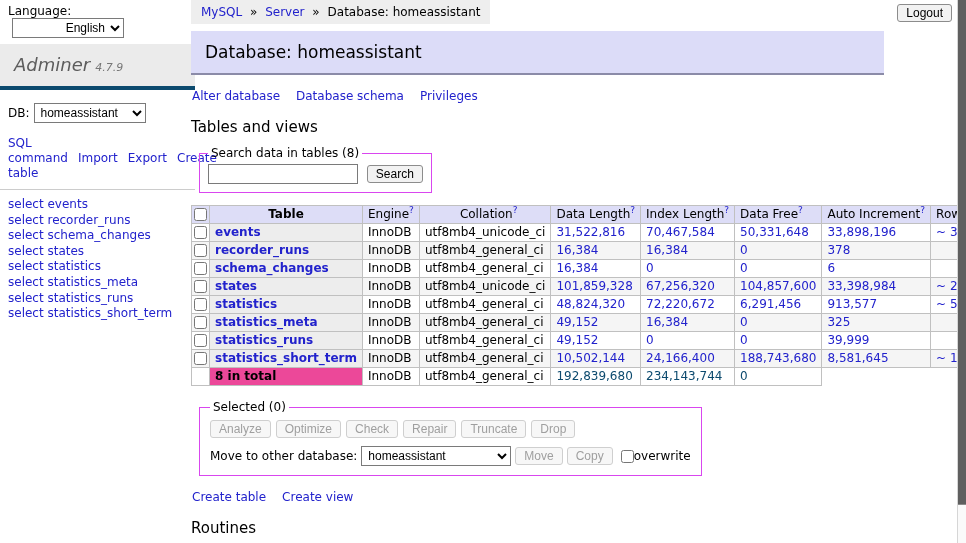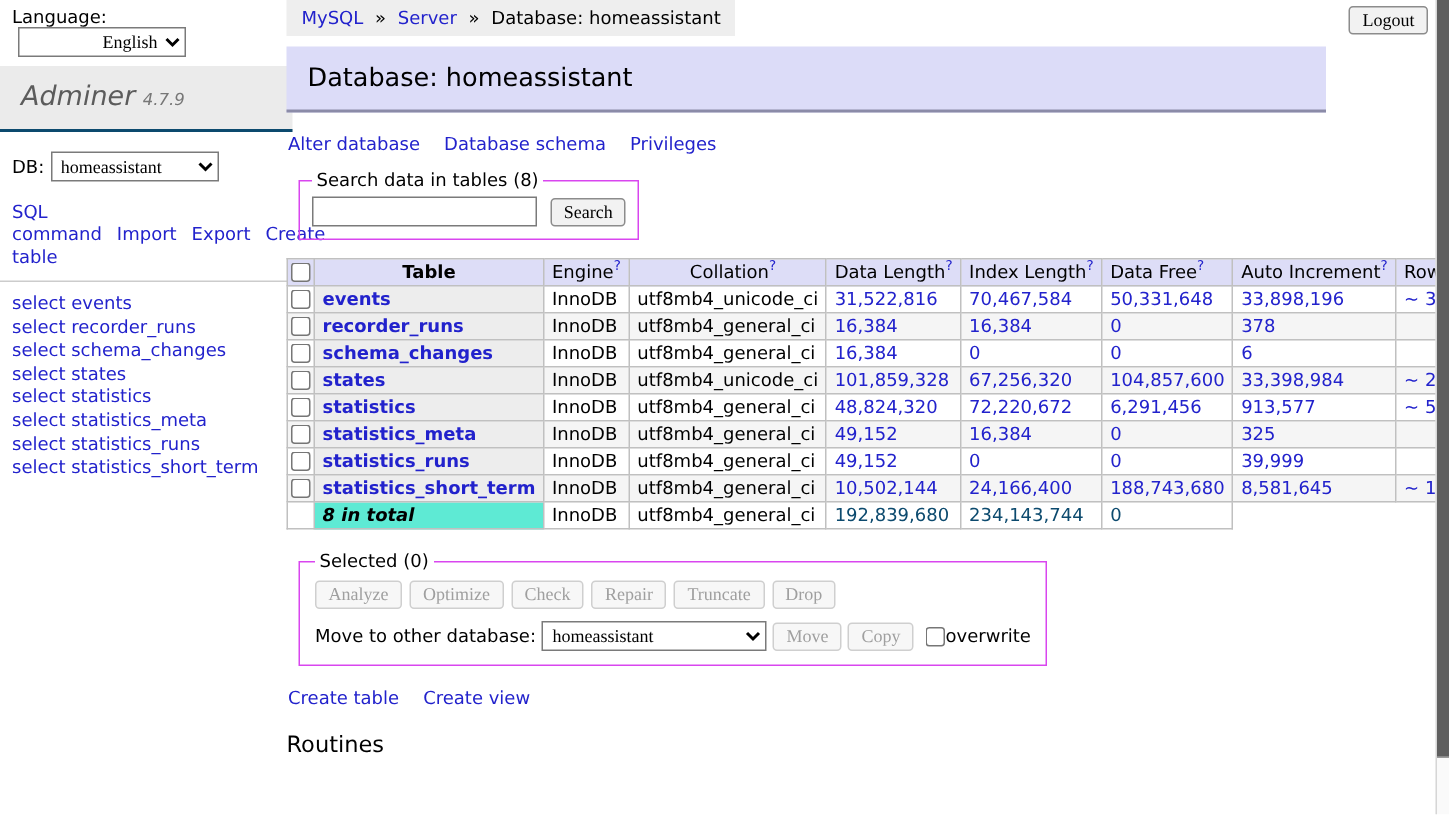--- a/index.html
+++ b/index.html
@@ -2,37 +2,37 @@
 <html><head>
 <meta charset="utf-8">
 <style>
   * { box-sizing: border-box; }
   html,body { margin:0; padding:0; }
   body {
     width:966px; height:543px; overflow:hidden; position:relative;
     font-family:"DejaVu Sans","Liberation Sans",sans-serif; font-size:12px; color:#000; background:#fff;
   }
   a { color:#2222cc; text-decoration:none; cursor:pointer; }
-  button, input, select { font-family:Liberation Serif, serif; font-size:12px; }
+  button, input, select { font-family:Liberation Sans, sans-serif; font-size:12px; }
   button {
     background:#f2f2f2; border:1px solid #8c8c8c; border-radius:3px;
     padding:1px 8px; color:#000;
   }
   button:disabled, .btn-disabled {
     color:#9f9f9f; border-color:#cfcfcf; background:#f7f7f7;
   }
   input[type=text], select { border:1px solid #7a7a7a; background:#fff; padding:1px 2px; height:20px; }
 
   
   #sidebar { position:absolute; left:0; top:0; width:195px; }
   .lang-row { padding:4px 8px 3px 8px; }
   .lang-row select { width:112px; margin-left:4px;text-align:right; }
   #app-header {
     margin-top:3px; background:#ebebeb; color:#5c5c5c; padding:10px 14px 11px 14px;
-    border-bottom:2px solid #0c4a6e; font-style:italic;
+    border-bottom:4px solid #0c4a6e; font-style:italic;
   }
   #app-header .app-name { font-size:18px; }
   #app-header .app-version { font-size:11px; color:#777; margin-left:5px; }
   .db-row { padding:13px 8px 4px 8px; }
   .db-row select { width:112px; margin-left:4px; }
   .side-actions { padding:9px 8px 0 8px; line-height:15px; width:190px; }
   .side-actions a { margin-right:10px; }
   .side-divider { border:none; border-top:1px solid #ccc; margin:8px 0 7px 0; width:195px; }
   .side-tables { padding:0 8px; line-height:15.6px; }
 
@@ -64,21 +64,21 @@
     white-space:nowrap; font-weight:normal; text-align:left;
   }
   .tables-list thead th, .tables-list thead td { background:#ddddf7; }
   .tables-list thead th { font-weight:bold; text-align:center; }
   .tables-list sup { font-size:9px; line-height:0; }
   .tables-list td.check, .tables-list thead td.check { text-align:center; padding:1px 2px; }
   .tables-list tbody th { background:#ededed;margin-top:32px; }
   .tables-list tbody th a { font-weight:bold; }
   .tables-list td.num { }
   .tables-list tr.stripe td { background:#f5f5f5; }
-  .tables-list tr.total-row th { background:#5eead4; font-weight:bold;font-style:italic; }
+  .tables-list tr.total-row th { background:#ec4899; font-weight:bold; }
   .tables-list tr.total-row td.num { color:#0c4a6e; }
   input[type=checkbox] { width:13px; height:13px; margin:0; vertical-align:middle; }
 
   
   #selected-fieldset { margin:14px 0 0 8px; padding:6px 10px 9px 10px; }
   #selected-buttons button { margin-right:5px; }
   .move-row { margin-top:8px; }
   .move-row select { width:150px; margin:0 4px; }
   .move-row button { margin-right:4px; }
   .overwrite-wrap { margin-left:4px; }
@@ -114,20 +114,21 @@
     </div>
 </div>
 
 <div id="main">
   <div id="breadcrumb"><a>MySQL</a><span class="sep"> » </span><a>Server</a><span class="sep"> » </span><span>Database: homeassistant</span></div>
 
   <h2 id="page-title">Database: homeassistant</h2>
 
   <div class="links-row" id="main-links"><a>Alter database</a><a>Database schema</a><a>Privileges</a></div>
 
+  <h3>Tables and views</h3>
 
   <fieldset id="search-fieldset">
     <legend>Search data in tables (8)</legend>
     <input type="text" id="search-input" value="" style="">
     <button>Search</button>
   </fieldset>
 
   <table class="tables-list">
     <thead>
       <tr id="tbl-head-row">

